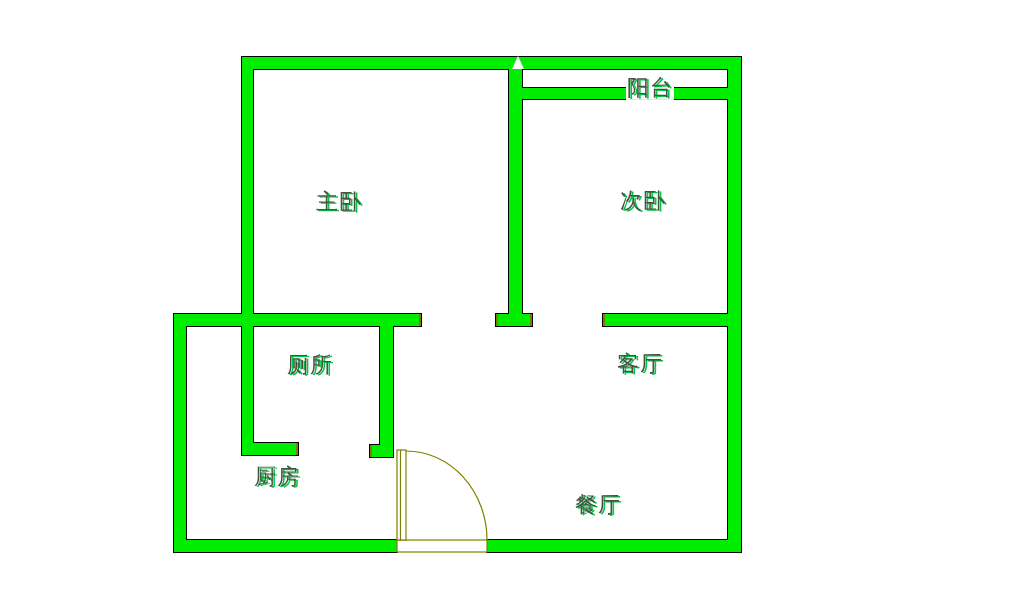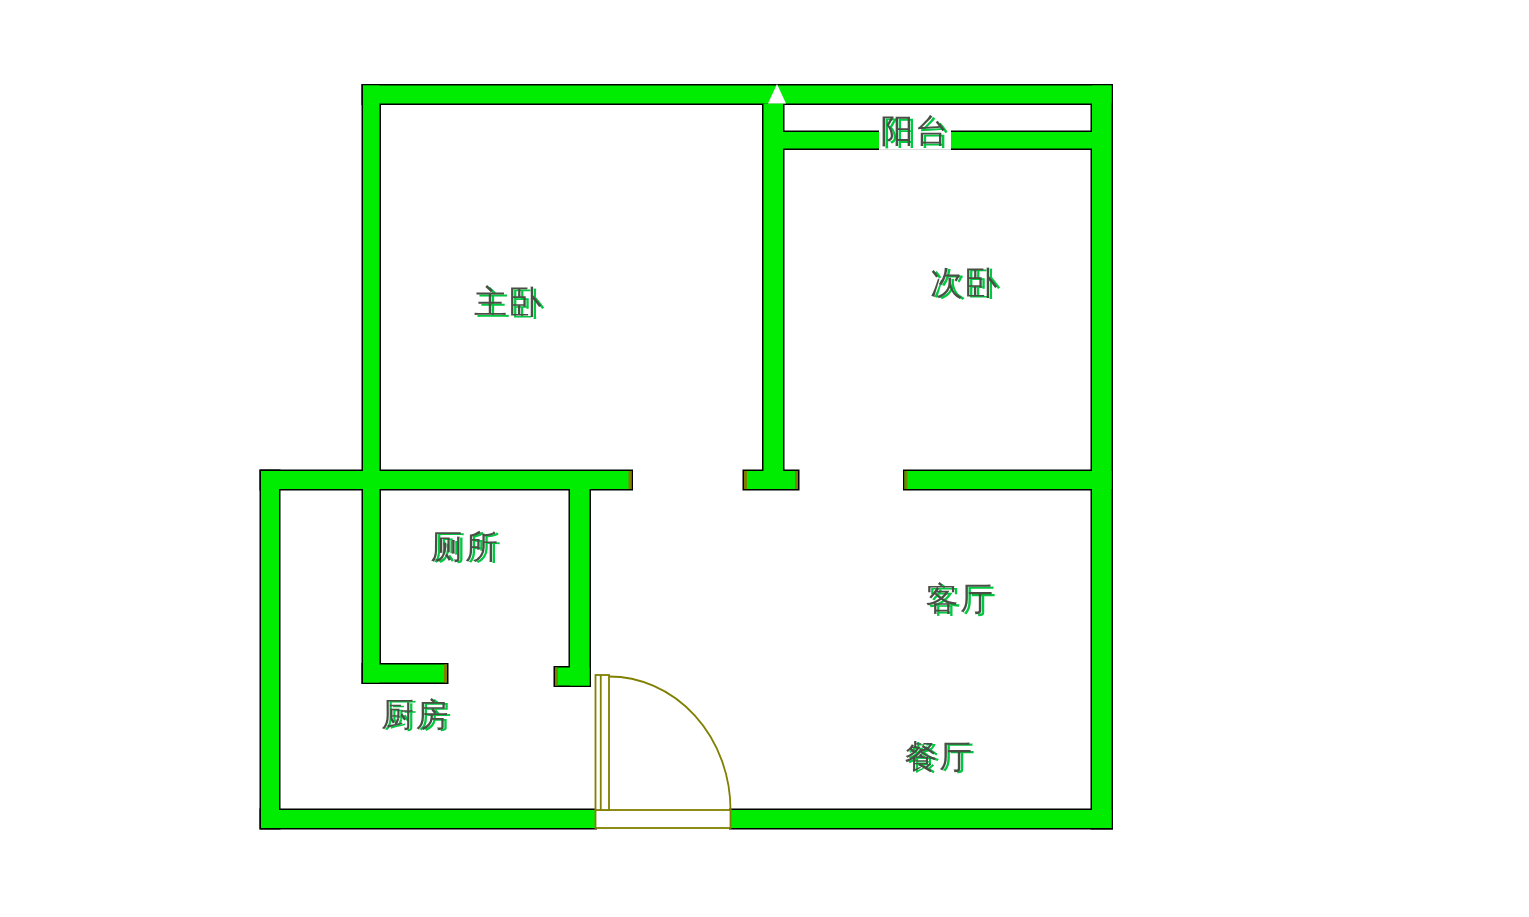--- a/index.html
+++ b/index.html
@@ -31,20 +31,21 @@
     font-size:22px;
     line-height:1.1;
     color:var(--label);
     text-shadow:2px 1px 0 var(--label-glow);
     white-space:nowrap;
     letter-spacing:1px;
   }
   .room-label.on-wall{
     background:var(--bg);
     padding:0 1px;
+    margin-left:40px;
   }
 </style>
 </head>
 <body>
 
 <div id="stage">
 
   <svg id="plan-svg" width="1019" height="611" viewBox="0 0 1019 611">
 
     <g>
@@ -94,19 +95,19 @@
       <rect class="door-fill" x="397" y="540" width="90" height="12"></rect>
       <rect class="door-fill" x="397" y="450" width="9" height="90"></rect>
       <line class="door-stroke" x1="400.5" y1="450" x2="400.5" y2="540"></line>
       <path class="door-stroke" d="M 406 451 A 81 89 0 0 1 487 540"></path>
     </g>
 
     <polygon class="north" points="512,69 524,69 518,56"></polygon>
   </svg>
 
   <div class="room-label" style="left:339px;top:202px">主卧</div>
-  <div class="room-label" style="left:643px;top:189px">次卧</div>
+  <div class="room-label" style="left:643px;top:201px">次卧</div>
   <div class="room-label on-wall" style="left:610px;top:88px">阳台</div>
   <div class="room-label" style="left:310px;top:365px">厕所</div>
-  <div class="room-label" style="left:640px;top:400px">客厅</div>
+  <div class="room-label" style="left:640px;top:364px">客厅</div>
   <div class="room-label" style="left:277px;top:477px">厨房</div>
-  <div class="room-label" style="left:626px;top:505px">餐厅</div>
+  <div class="room-label" style="left:598px;top:505px">餐厅</div>
 </div>
 
 </body></html>

